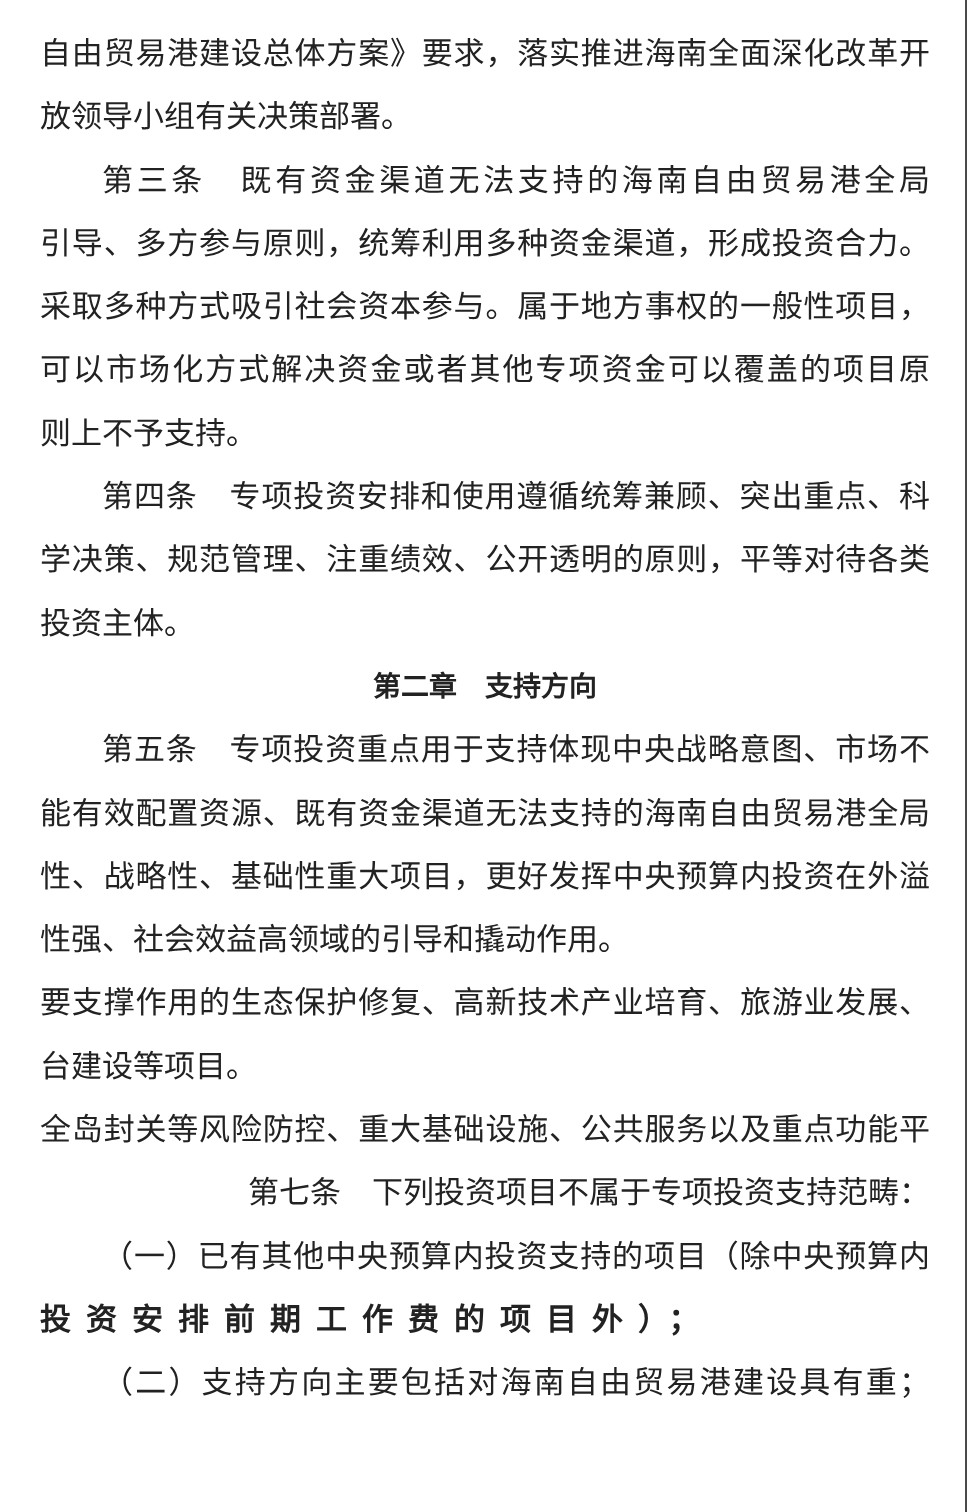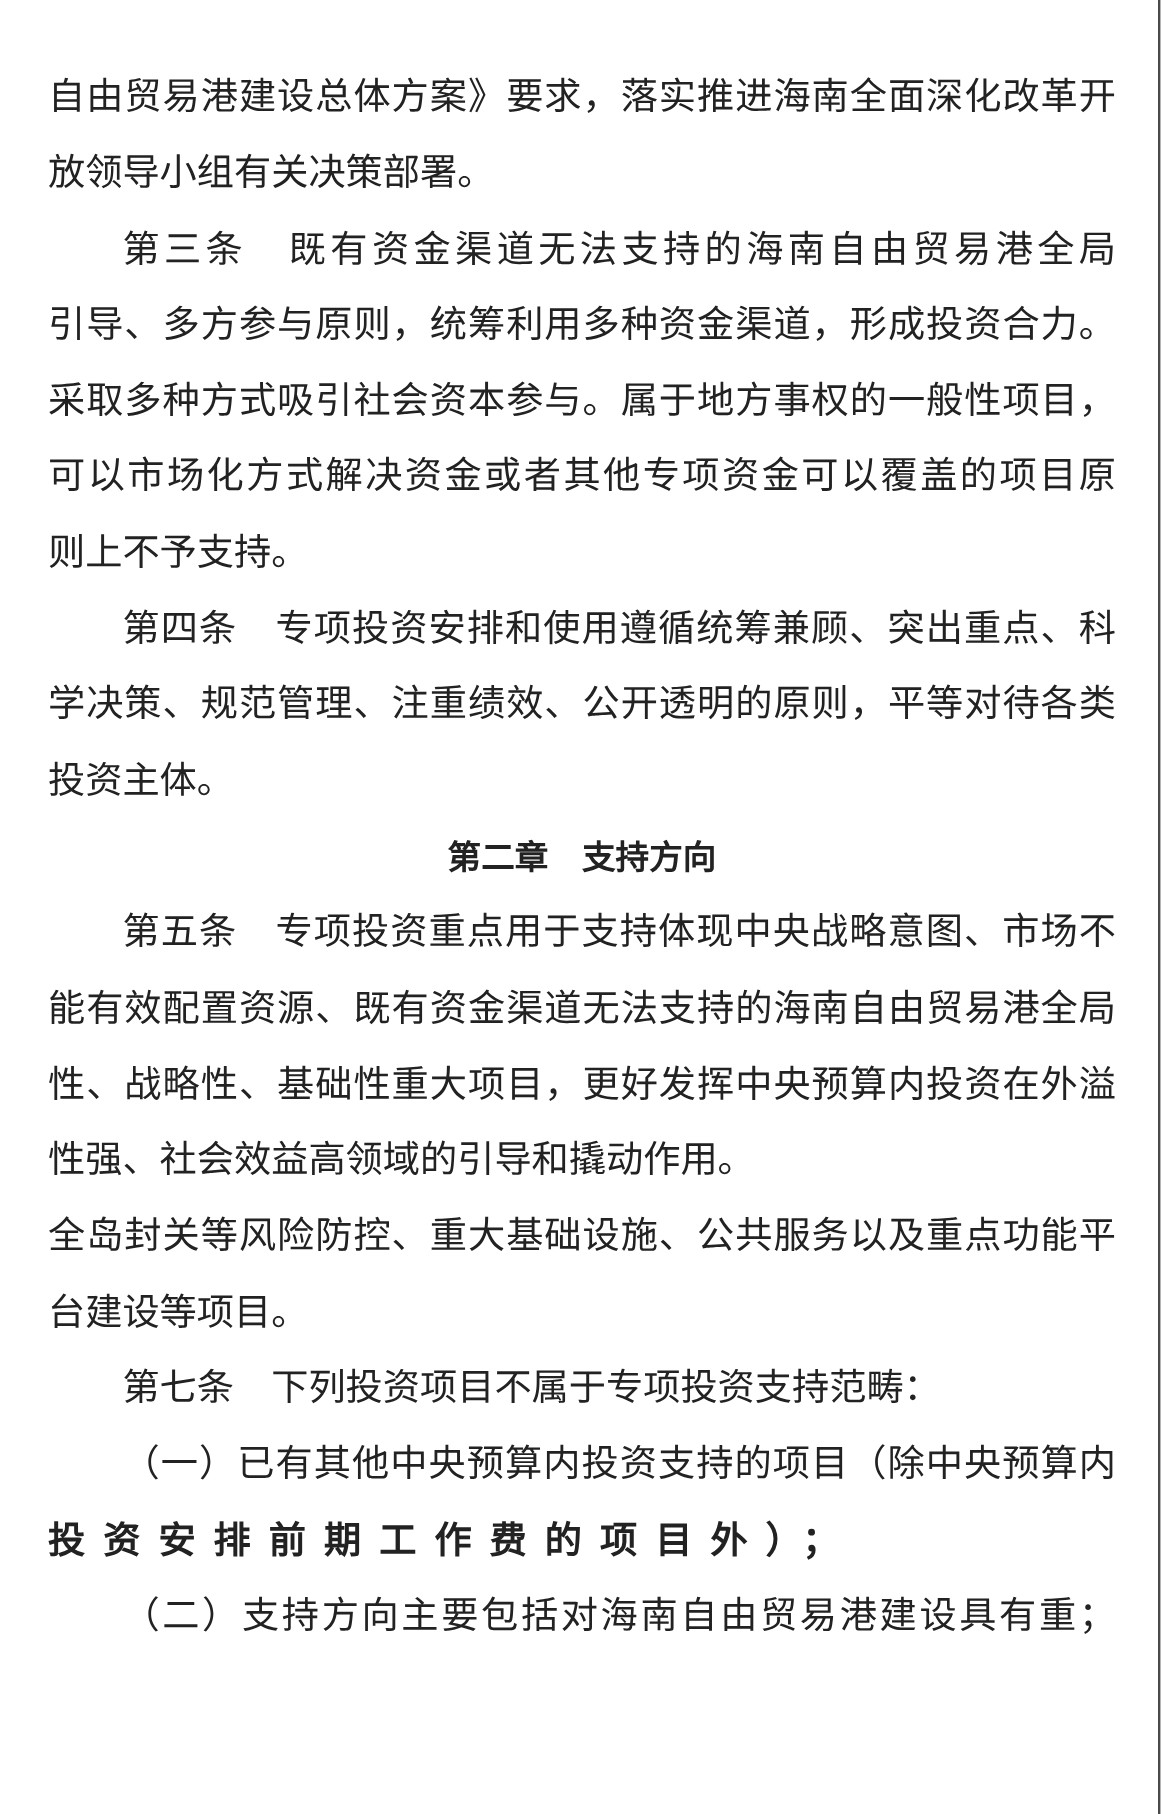--- a/index.html
+++ b/index.html
@@ -24,38 +24,38 @@
     position: absolute;
     top: 0;
     bottom: 0;
     right: 1px;
     width: 2px;
     background: var(--edge-color, #4a4a4a);
   }
   .lines {
     position: absolute;
     left: 40px;
-    top: 50px;
+    top: 22px;
     width: 890px;
   }
   .line {
     height: 63.3px;
     line-height: 63.3px;
     font-size: 31px;
     overflow: hidden;
   }
   
   .line.fill,
   .line.fill-indent {
     text-align: justify;
     text-align-last: justify;
     text-justify: inter-character;
   }
   .line.fill-indent { padding-left: 62px; }   
-  .line.end-indent  { padding-left: 62px; }
+  .line.end-indent  { padding-left: 62px; text-align: right; }
   .line.end-spread  { letter-spacing: 15px; font-weight: bold; } 
   .line.heading {
     text-align: center;
     font-weight: bold;
     font-size: 28px;
     font-family: "DejaVu Sans", "Liberation Sans", sans-serif;
   }
 </style>
 </head>
 <body>
@@ -70,21 +70,22 @@
       <div class="line fill">可以市场化方式解决资金或者其他专项资金可以覆盖的项目原</div>
       <div class="line end">则上不予支持。</div>
       <div class="line fill-indent">第四条　专项投资安排和使用遵循统筹兼顾、突出重点、科</div>
       <div class="line fill">学决策、规范管理、注重绩效、公开透明的原则，平等对待各类</div>
       <div class="line end">投资主体。</div>
       <div class="line heading">第二章　支持方向</div>
       <div class="line fill-indent">第五条　专项投资重点用于支持体现中央战略意图、市场不</div>
       <div class="line fill">能有效配置资源、既有资金渠道无法支持的海南自由贸易港全局</div>
       <div class="line fill">性、战略性、基础性重大项目，更好发挥中央预算内投资在外溢</div>
       <div class="line end">性强、社会效益高领域的引导和撬动作用。</div>
+      <div class="line fill">要支撑作用的生态保护修复、高新技术产业培育、旅游业发展、</div>
+      <div class="line end">台建设等项目。</div>
       <div class="line fill">全岛封关等风险防控、重大基础设施、公共服务以及重点功能平</div>
-      <div class="line end">台建设等项目。</div>
       <div class="line end-indent">第七条　下列投资项目不属于专项投资支持范畴：</div>
       <div class="line fill-indent">（一）已有其他中央预算内投资支持的项目（除中央预算内</div>
       <div class="line end-spread">投资安排前期工作费的项目外）；</div>
       <div class="line fill-indent">（二）支持方向主要包括对海南自由贸易港建设具有重；</div>
     </div>
   <div class="edge"></div>
 </div>
 
 </body></html>

